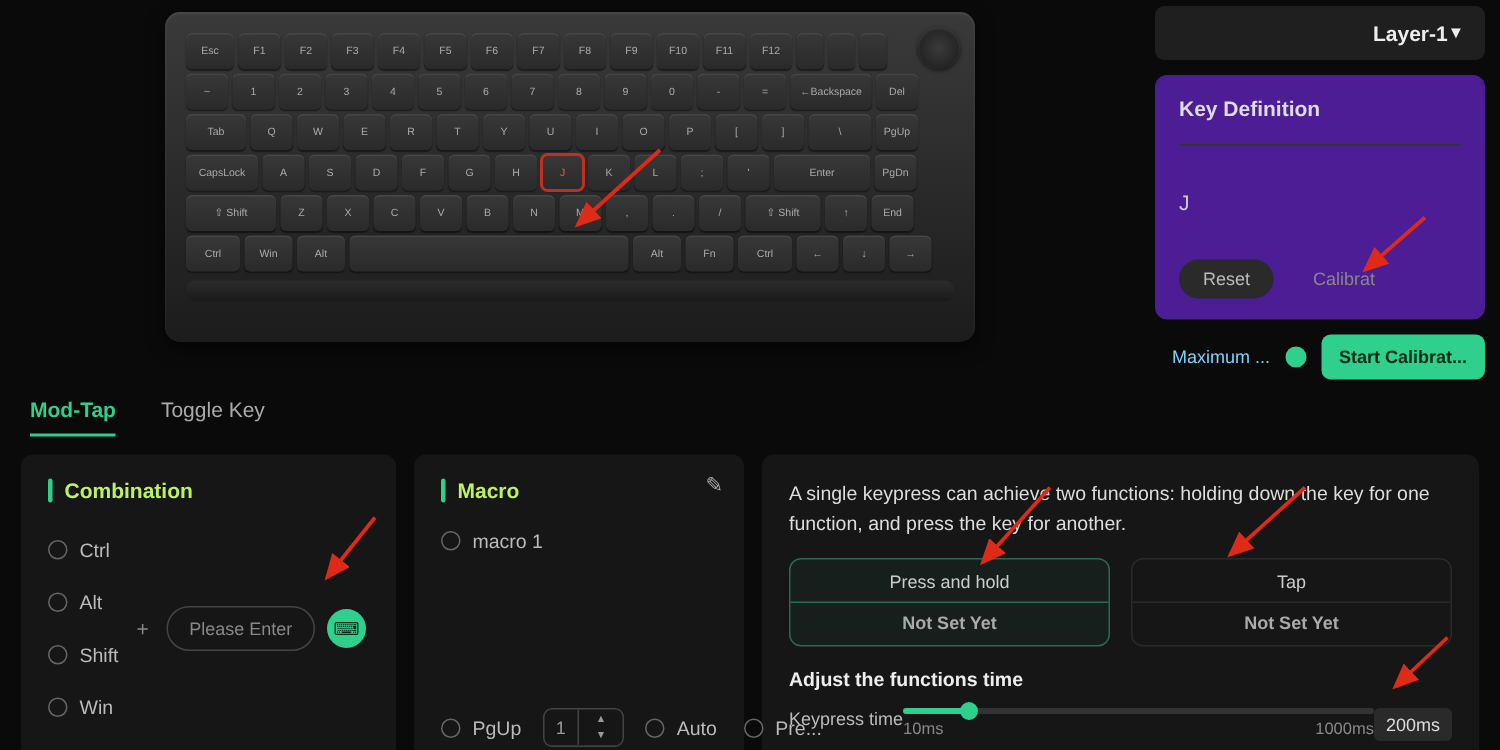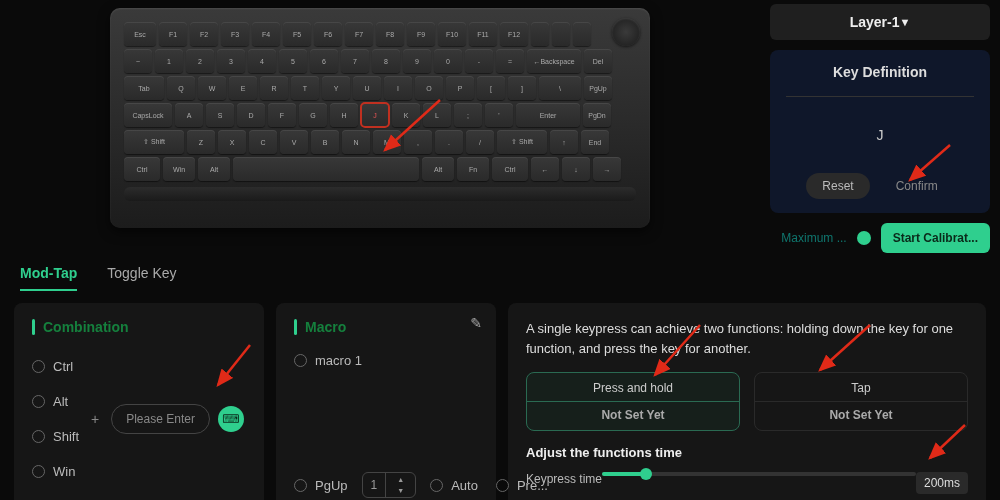--- a/index.html
+++ b/index.html
@@ -40,53 +40,53 @@
     border-radius:6px; margin-top:6px;
   }
   .knob {
     position:absolute; right:10px; top:10px; width:28px; height:28px;
     border-radius:50%; background:radial-gradient(#3a3a3a,#1a1a1a);
     box-shadow: inset 0 1px 2px rgba(255,255,255,.12), 0 1px 3px rgba(0,0,0,.6);
   }
   .right-col { width:220px; display:flex; flex-direction:column; gap:10px; padding-top:4px; }
   .layer-dd {
     background:#1f1f1f; border-radius:6px; padding:10px 14px;
-    display:flex; justify-content:center; align-items:center;
+    display:flex; justify-content:flex-end; align-items:center;
     font-weight:600; color:#eee; font-size:14px;
   }
   .chev { font-size:11px; }
   .panel {
-    background:#0f172a; border-radius:8px; padding:14px 16px;
-    display:flex; flex-direction:column; align-items:center; gap:16px;
+    background:#4c1d95; border-radius:8px; padding:14px 16px;
+    display:flex; flex-direction:column; align-items:flex-start; gap:16px;
   }
   .panel h3 { font-size:14px; color:#ddd; font-weight:600; }
   .divider { height:1px; width:100%; background:#333; }
   .keydef-key { font-size:14px; color:#ccc; padding:14px 0; }
   .btn-row { display:flex; gap:10px; }
   .pill-btn {
     background:#2a2a2a; border-radius:16px; padding:6px 16px;
     font-size:12px; color:#bbb; cursor:pointer;
   }
   .pill-btn.ghost { background:transparent; color:#888; }
   .maxrow { display:flex; align-items:center; gap:10px; justify-content:flex-end; }
-  .maxrow span { font-size:12px; color:#0f766e; }
+  .maxrow span { font-size:12px; color:#7dd3fc; }
   .max-toggle { width:14px; height:14px; border-radius:50%; background:#2fcf8e; }
   .green-btn {
     background:#2fcf8e; color:#0a2a1a; border-radius:6px;
     padding:8px 12px; font-size:12px; font-weight:600; cursor:pointer;
   }
   .tabs { display:flex; gap:30px; padding:12px 20px 0; font-size:14px; }
   .tab { color:#aaa; padding-bottom:8px; cursor:pointer; }
   .tab.active { color:#2fcf8e; border-bottom:2px solid #2fcf8e; font-weight:600; }
   .lower { display:flex; gap:12px; padding:12px 14px 0; }
   .card { background:#161616; border-radius:8px; padding:16px 18px; }
   .combo { width:250px; }
   .macro { width:220px; position:relative; }
   .desc { flex:1; }
-  .card-title { display:flex; align-items:center; gap:8px; font-size:14px; font-weight:700; color:#15803d; margin-bottom:14px; }
+  .card-title { display:flex; align-items:center; gap:8px; font-size:14px; font-weight:700; color:#bef264; margin-bottom:14px; }
   .accent-bar { width:3px; height:16px; background:#2fcf8e; border-radius:2px; }
   .radio-row { display:flex; align-items:center; gap:8px; margin:10px 0; font-size:13px; color:#bbb; }
   .radio { width:13px; height:13px; border:1.5px solid #666; border-radius:50%; }
   .combo-body{ display:flex; align-items:center; gap:8px; }
   .combo-left{ display:flex; flex-direction:column; }
   .plus{ color:#888; font-size:14px; padding:0 4px;}
   .enter-pill{
     border:1px solid #444; border-radius:18px; padding:7px 14px;
     font-size:12px; color:#888;
   }
@@ -233,21 +233,21 @@
     <div class="layer-dd">
       <span>Layer-1</span>
       <span class="chev">▼</span>
     </div>
     <div class="panel">
       <h3>Key Definition</h3>
       <div class="divider"></div>
       <div class="keydef-key">J</div>
       <div class="btn-row">
         <div class="pill-btn">Reset</div>
-        <div class="pill-btn ghost">Confirm</div>
+        <div class="pill-btn ghost">Calibrat</div>
       </div>
     </div>
     <div class="maxrow">
       <span>Maximum ...</span>
       <div class="max-toggle"></div>
       <div class="green-btn">Start Calibrat...</div>
     </div>
   </div>
 </div>
 
@@ -334,20 +334,24 @@
         <div class="v">Not Set Yet</div>
       </div>
     </div>
     <div class="adj-title">Adjust the functions time</div>
     <div class="slider-row">
       <span>Keypress time</span>
       <div style="flex:1">
         <div class="slider">
           <div class="fill"></div>
             <div class="thumb"></div>
+        </div>
+        <div class="slider-labels">
+          <span>10ms</span>
+          <span>1000ms</span>
         </div>
       </div>
       <div class="val-box">200ms</div>
     </div>
   </div>
 </div>
 
 <svg class="arrow" style="left:0;top:0" width="1000" height="500">
   <defs>
     <marker id="ah" markerWidth="8" markerHeight="8" refX="6" refY="3" orient="auto">

